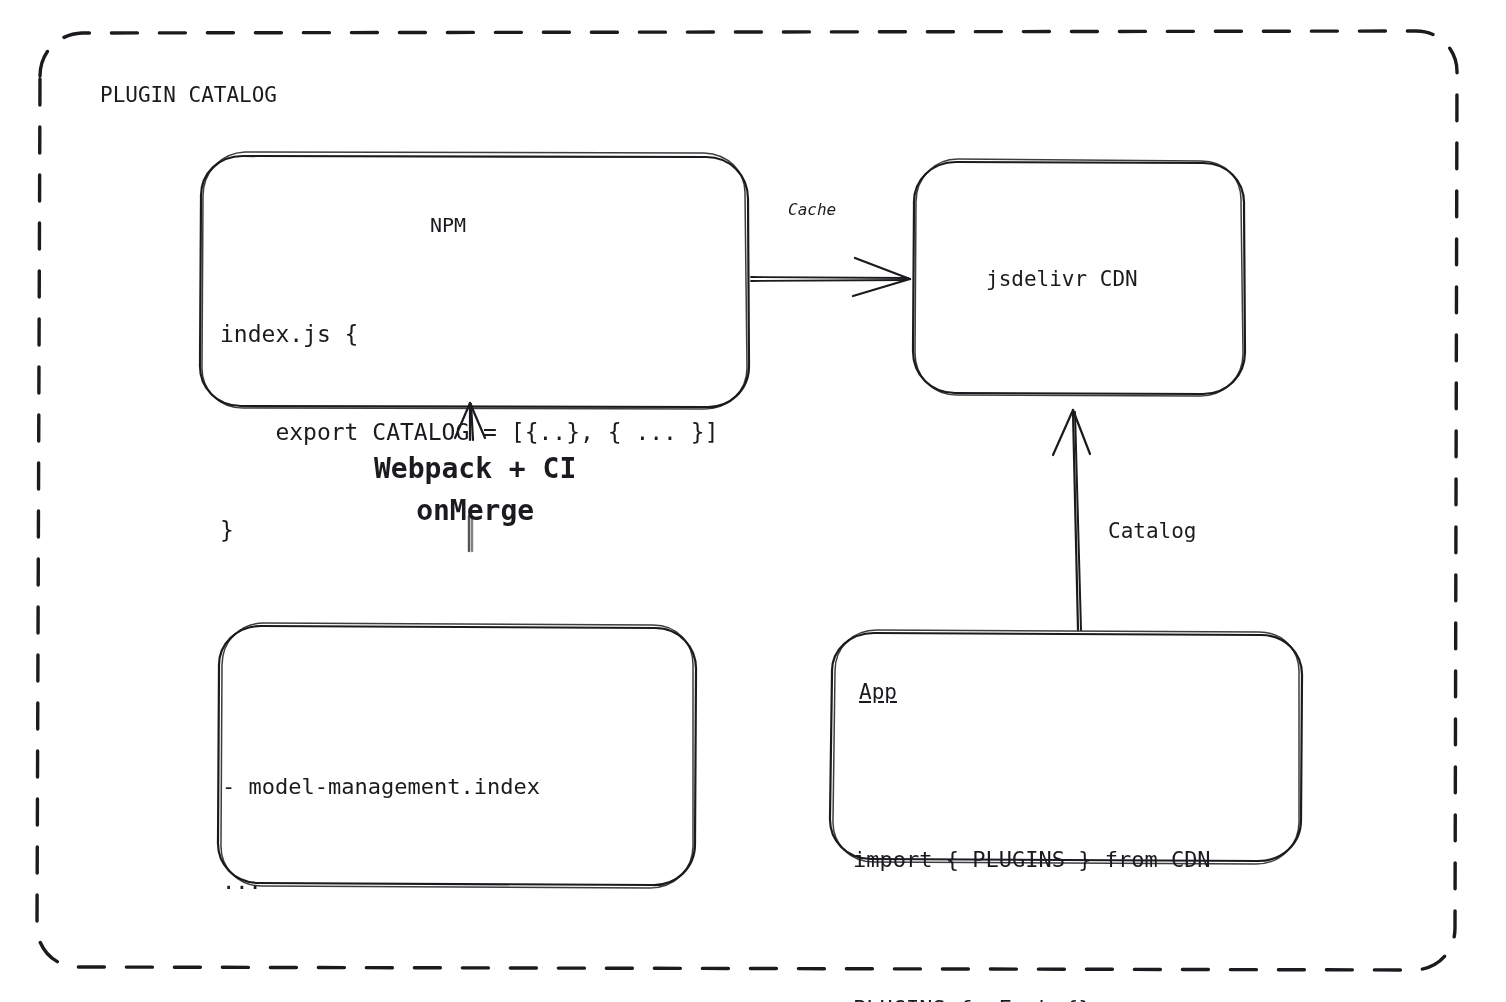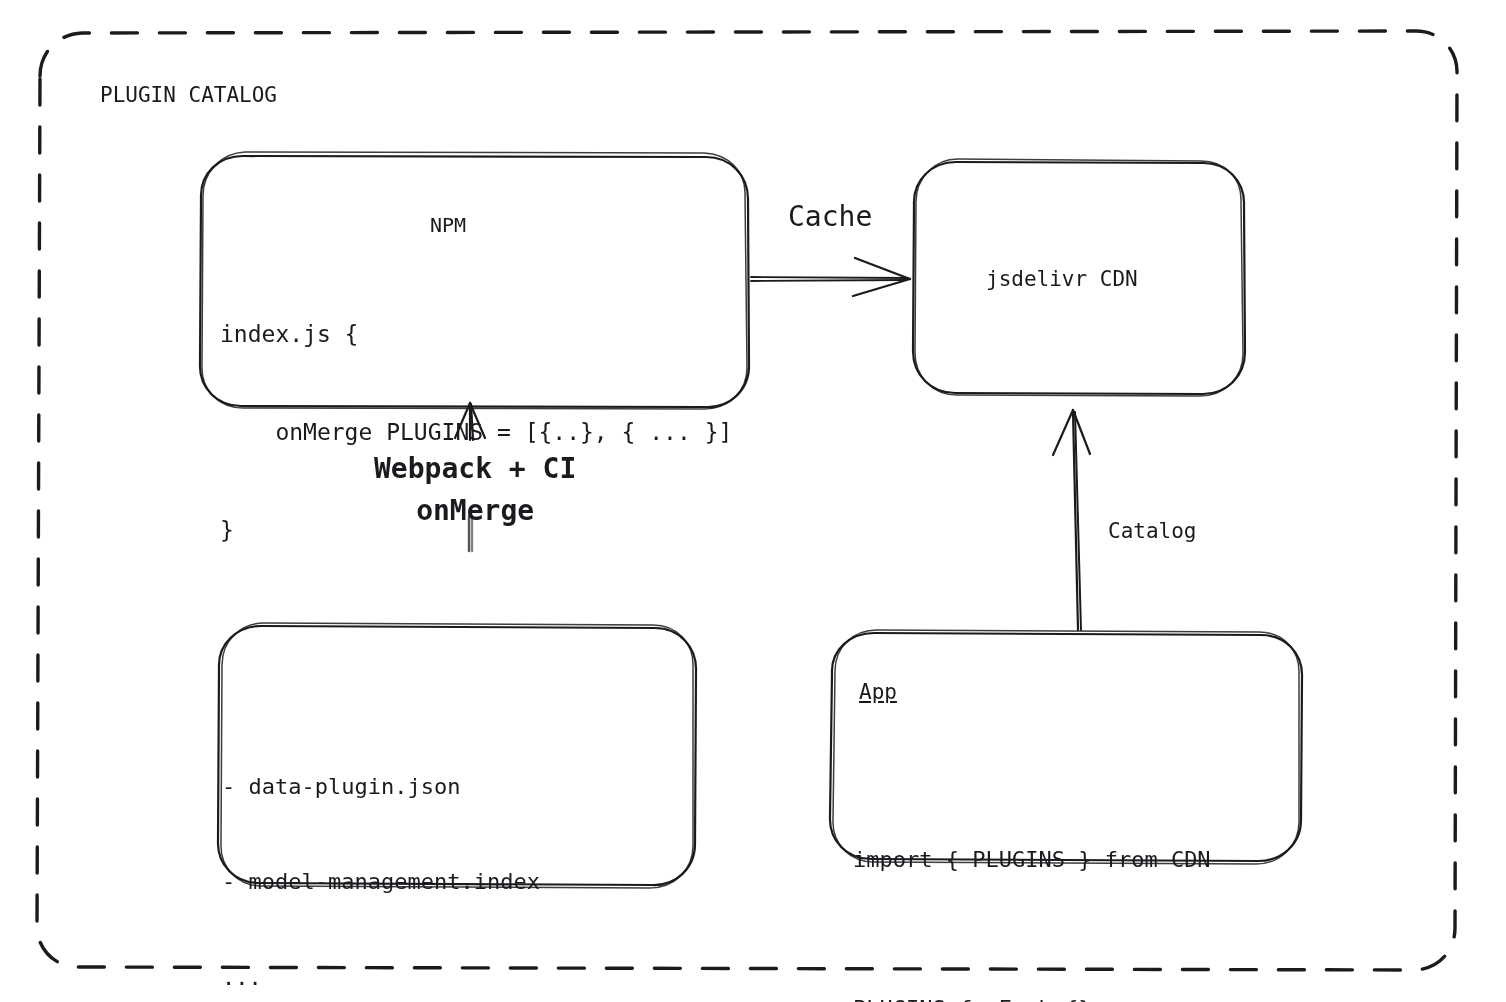--- a/index.html
+++ b/index.html
@@ -60,21 +60,22 @@
   #cdn-title {
     left: 986px;
     top: 266px;
     font-size: 21px;
   }
 
   
   #cache-label {
     left: 788px;
     top: 199px;
-    font-size: 28px;
+    font-size: 16px;
+    font-style: italic;
   }
   #import-label {
     left: 1108px;
     top: 518px;
     font-size: 21px;
   }
   #webpack-label {
     left: 374px;
     top: 448px;
     font-size: 28px;
@@ -237,36 +238,35 @@
     </g>
 
   </svg>
 
   <div class="lbl" id="container-title">PLUGIN CATALOG</div>
 
   <div class="lbl" id="npm-title">NPM</div>
 
   <div class="lbl" id="npm-code">
     <div>index.js {</div>
-    <div>    onMerge PLUGINS = [{..}, { ... }]</div>
+    <div>    export CATALOG = [{..}, { ... }]</div>
     <div>}</div>
   </div>
 
   <div class="lbl" id="cdn-title">jsdelivr CDN</div>
 
   <div class="lbl" id="cache-label">Cache</div>
 
   <div class="lbl" id="import-label">Catalog</div>
 
   <div class="lbl" id="webpack-label">Webpack + CI
 onMerge</div>
 
 
   <div class="lbl" id="repo-list">
-    <div>- data-plugin.json</div>
     <div>- model-management.index</div>
     <div>...</div>
   </div>
 
   <div class="lbl" id="app-title">App</div>
 
   <div class="lbl" id="app-code">
     <div>import { PLUGINS } from CDN</div>
     <div>PLUGINS.forEach {}</div>
   </div>

